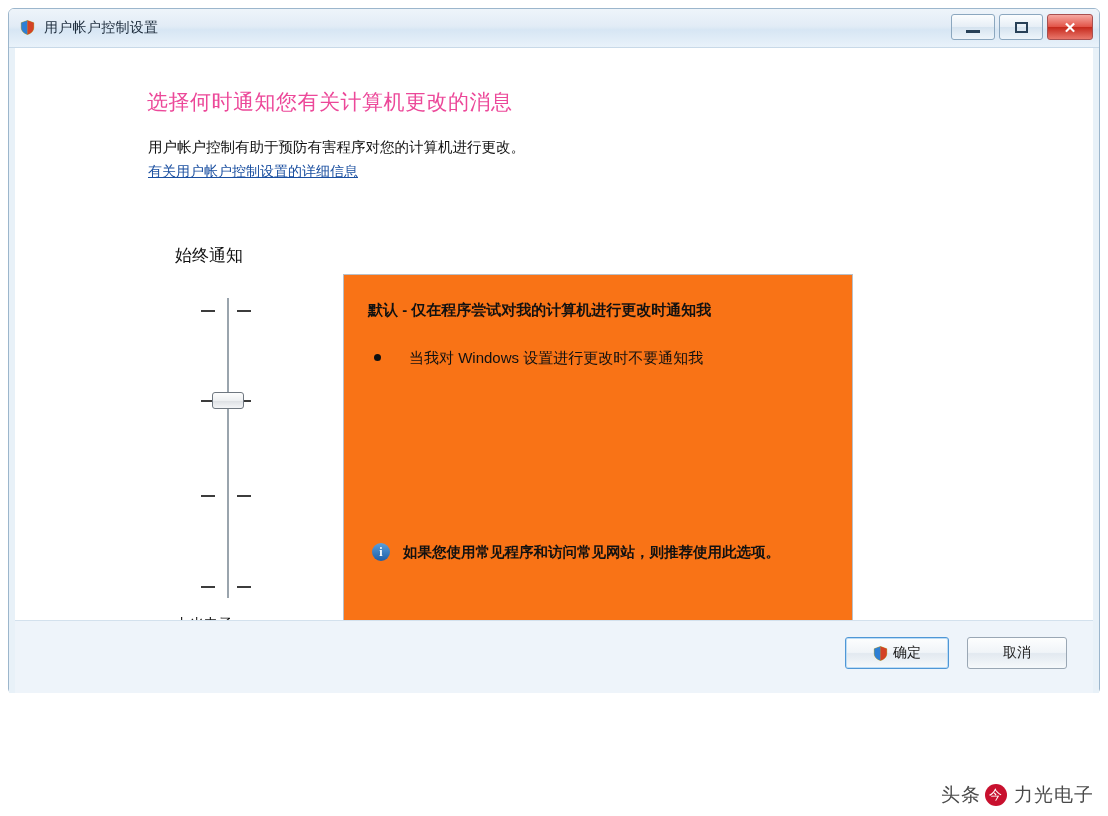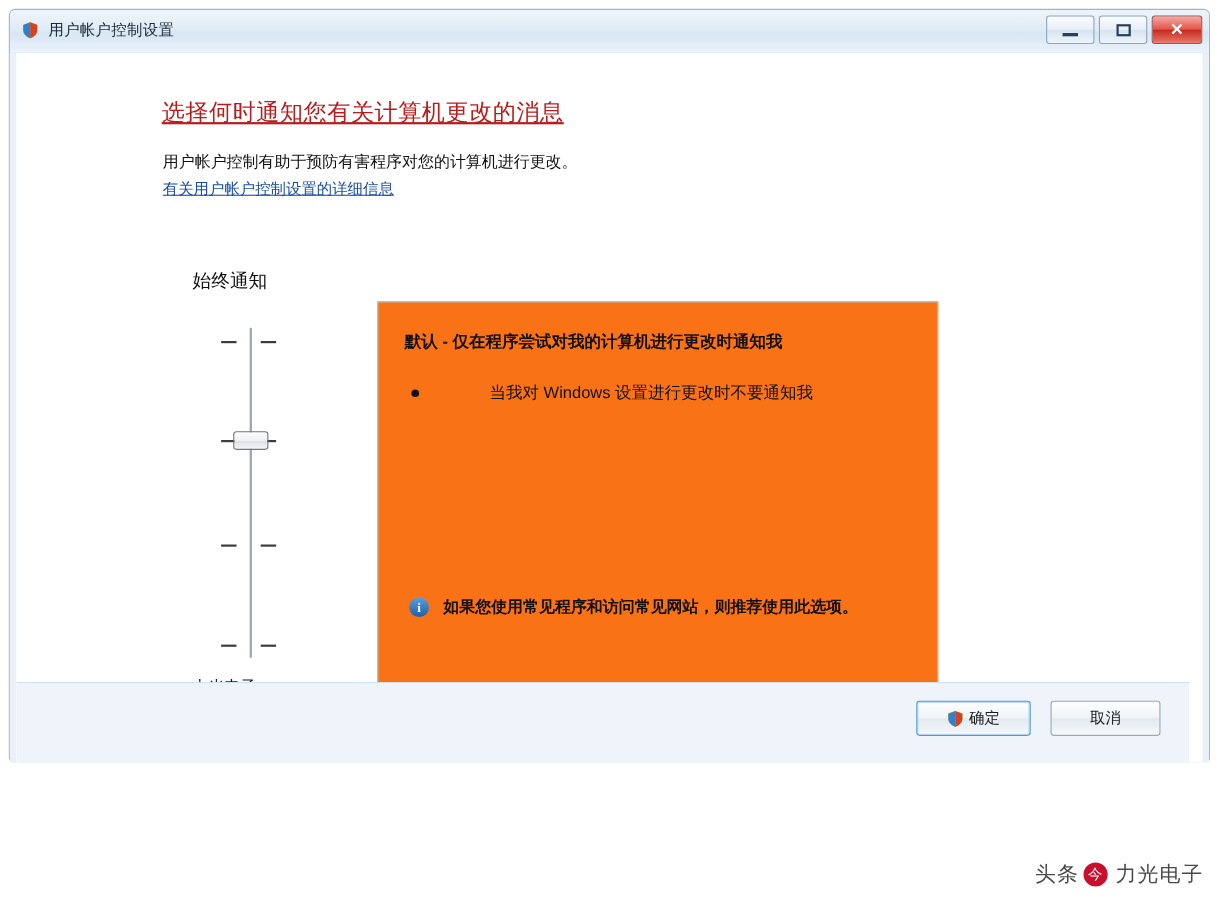--- a/index.html
+++ b/index.html
@@ -109,23 +109,22 @@
     position: absolute;
     left: 0; right: 0; top: 0; bottom: 0;
     background: #fff;
   }
 
   .heading {
     position: absolute;
     left: 132px;
     top: 40px;
     font-size: 21px;
-    color: #b91c1c;
+    color: #ec4899;
     letter-spacing: 0.5px;
-    text-decoration: underline;
   }
 
   .subtext {
     position: absolute;
     left: 133px;
     top: 90px;
     font-size: 14.5px;
     color: #111111;
   }
 
@@ -220,21 +219,20 @@
     border-radius: 50%;
     background: #111;
     margin-top: 7px;
     margin-right: 28px;
     flex: none;
   }
   .bullet-text {
     font-size: 15px;
     color: #111;
     line-height: 1.4;
-    margin-left: 36px;
   }
   .note-row {
     position: absolute;
     left: 28px;
     top: 266px;
     width: 455px;
     display: flex;
     align-items: flex-start;
   }
   .info-icon {
@@ -257,21 +255,21 @@
     font-size: 14.5px;
     color: #111;
     line-height: 1.55;
     font-weight: bold;
   }
 
   
   .footer {
     position: absolute;
     left: 0;
-    right: 12px;
+    right: 0;
     bottom: 0;
     height: 72px;
     background: #eef4fa;
     border-top: 1px solid #d3e1ed;
   }
   .footer-buttons {
     position: absolute;
     right: 26px;
     top: 16px;
     display: flex;

